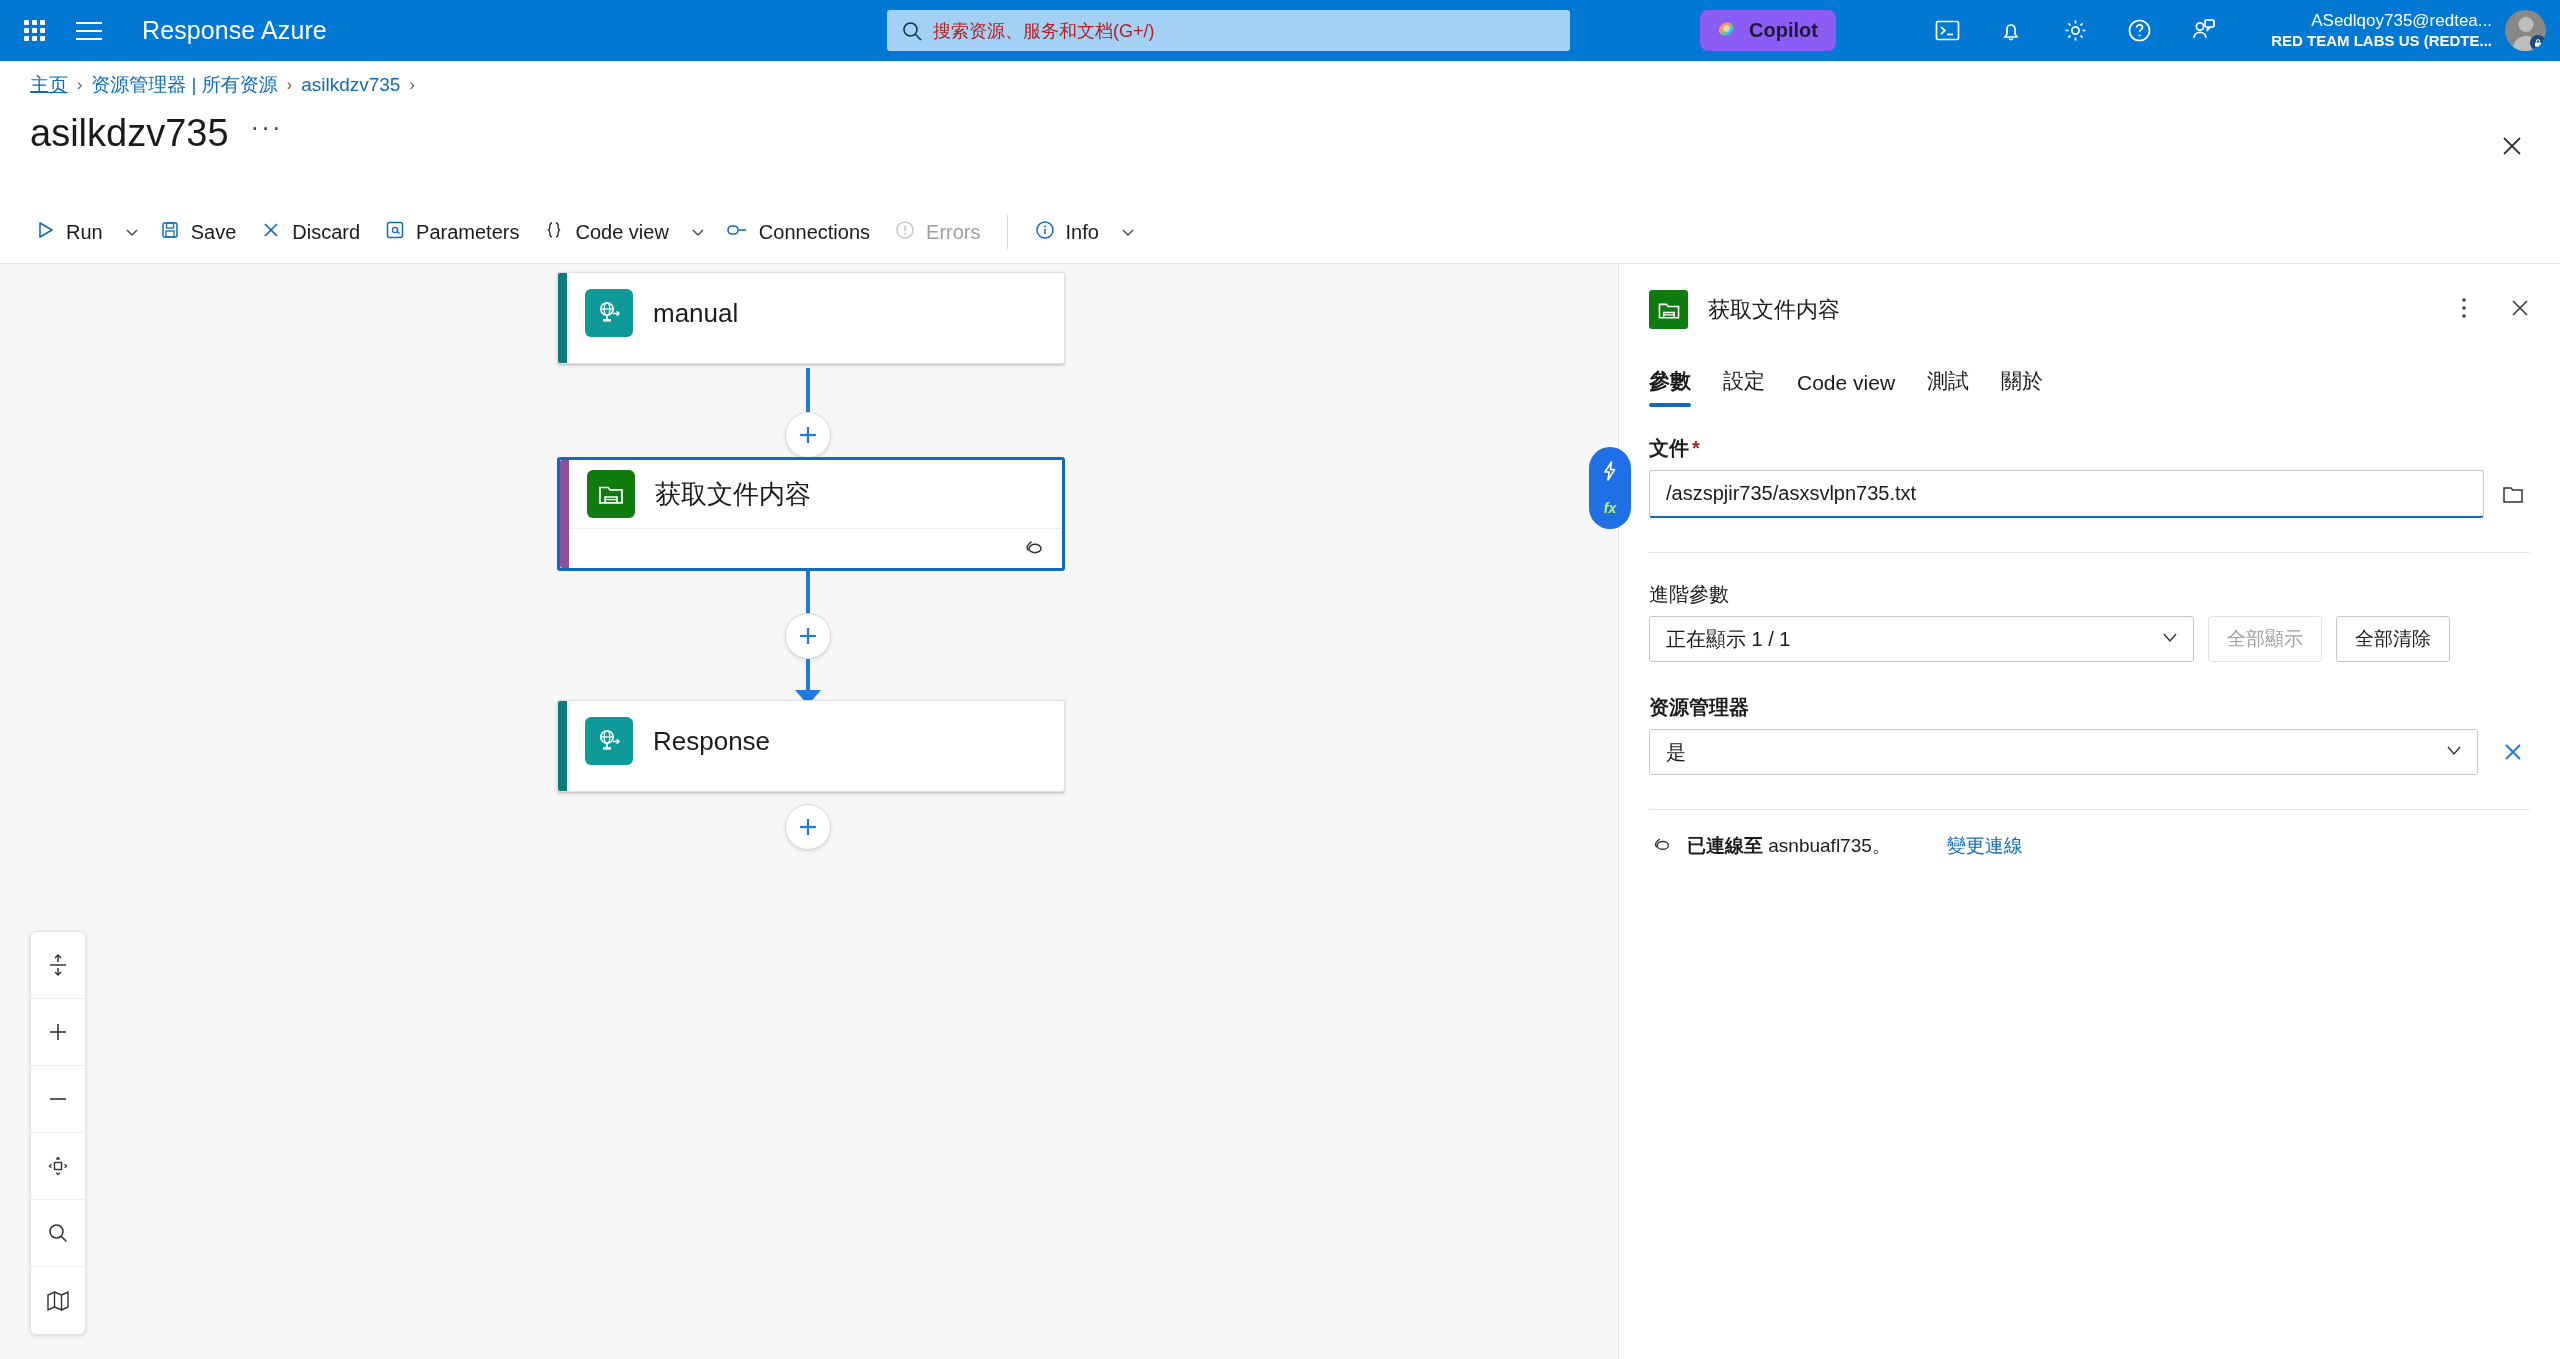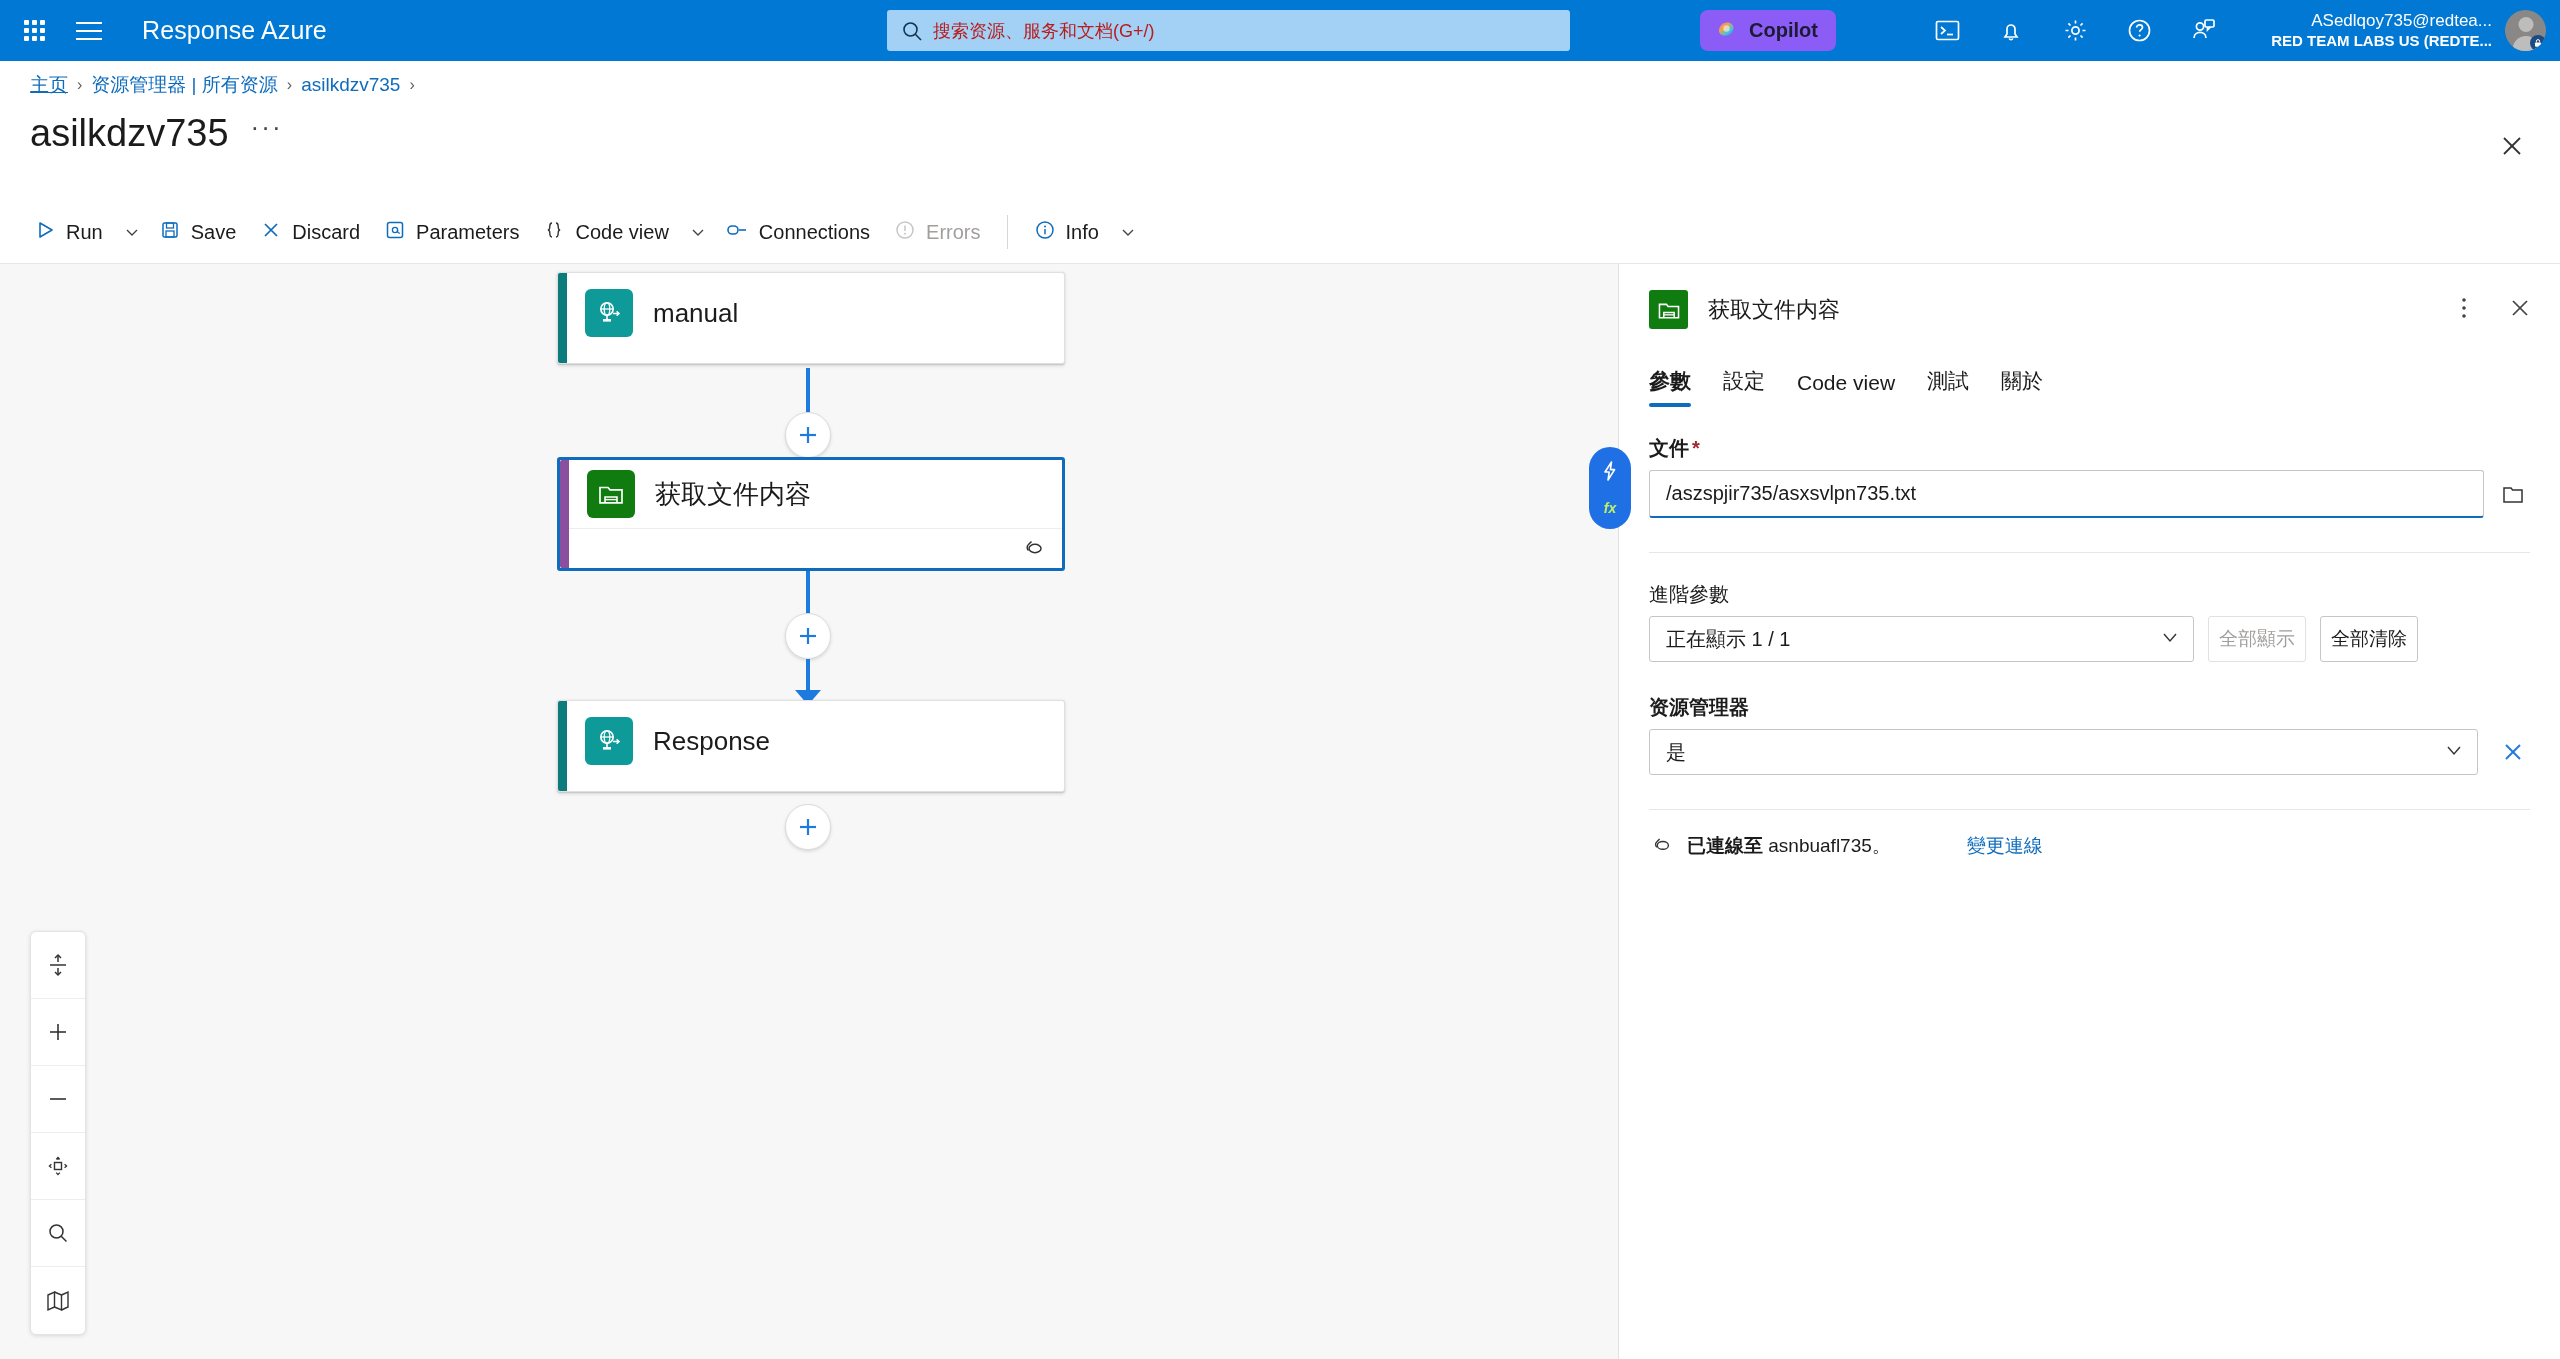--- a/index.html
+++ b/index.html
@@ -214,30 +214,30 @@
   .icon-btn-plain { width: 34px; height: 34px; display:flex; align-items:center; justify-content:center; cursor:pointer; }
 
   .divider { height: 1px; background: #e6e6e6; margin: 34px 0 28px 0; }
 
   .select {
     height: 46px; border: 1px solid #c8c6c4; border-radius: 3px;
     display: flex; align-items: center; justify-content: space-between;
     padding: 0 14px 0 16px; font-size: 20px; color: #1b1b1b; background: #fff; cursor: pointer;
   }
   .ghost-btn {
-    height: 46px; padding: 0 10px; border: 1px solid #c8c6c4; border-radius: 3px;
+    height: 46px; padding: 0 18px; border: 1px solid #c8c6c4; border-radius: 3px;
     background: #fff; font-size: 19px; color: #1b1b1b; display:flex; align-items:center;
     cursor: pointer; white-space: nowrap;
   }
   .ghost-btn.disabled { color: #a19f9d; border-color: #e3e1df; cursor: default; }
 
   .conn-status { display: flex; align-items: center; gap: 14px; margin-top: 8px; }
   .conn-text { font-size: 19px; color: #1b1b1b; }
   .conn-text b { font-weight: 700; }
-  .conn-change { font-size: 19px; color: #0f6cbd; cursor: pointer; margin-left: 62px; white-space: nowrap; }
+  .conn-change { font-size: 19px; color: #0f6cbd; cursor: pointer; margin-left: 42px; white-space: nowrap; }
 
   
   .fx-pill {
     position: absolute; left: -30px; top: 12px;
     width: 42px; height: 82px; border-radius: 21px; background: #1f6fe5;
     display: flex; flex-direction: column; align-items: center; justify-content: space-around;
     padding: 6px 0; cursor: pointer; z-index: 5;
   }
   .fx-pill .lbl { color: #bef264; font-size: 14px; font-style: italic; font-weight: 700; }
 </style>

